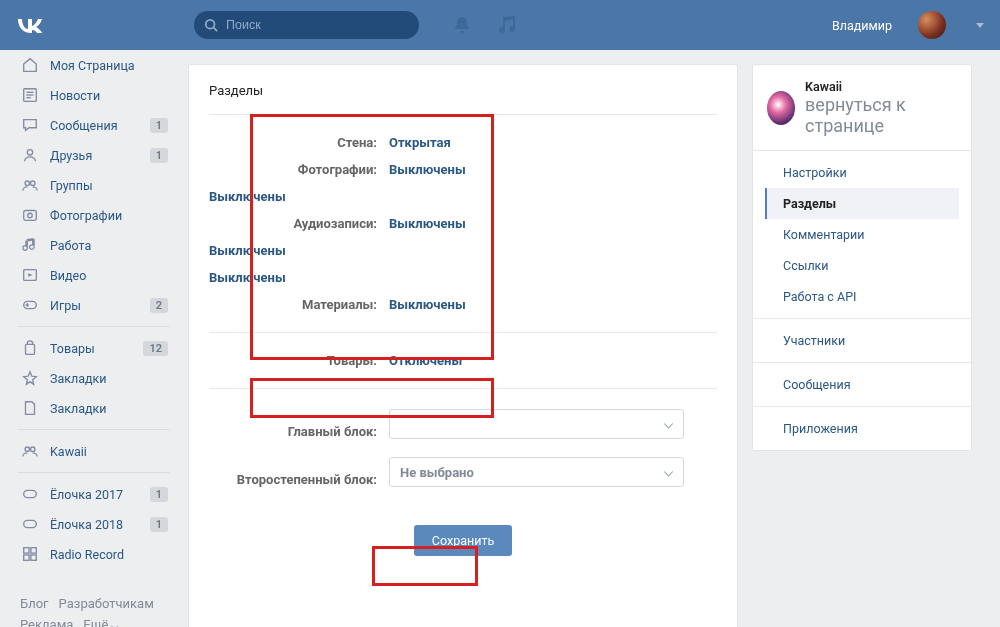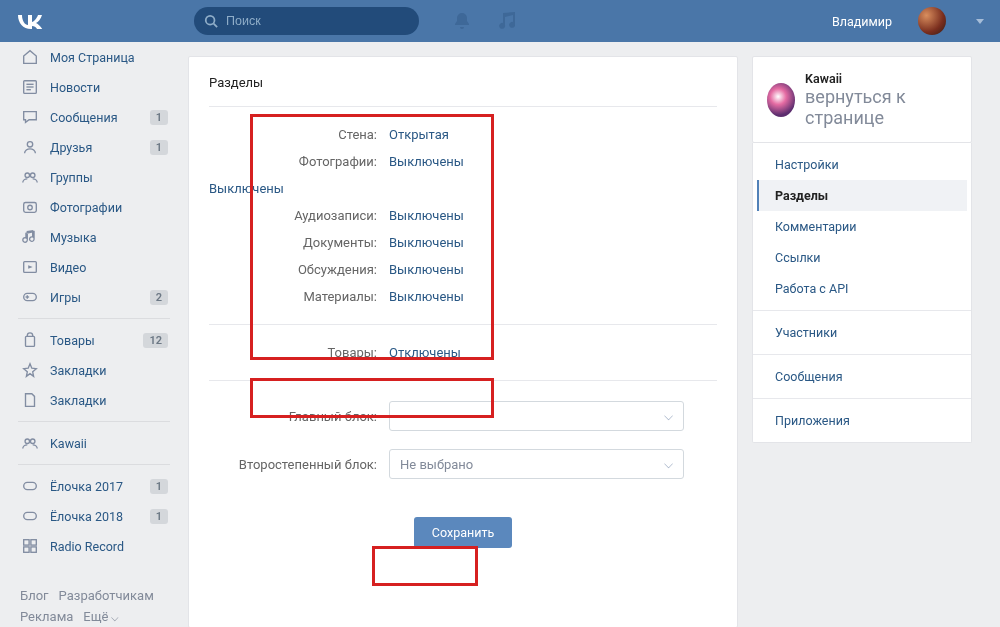--- a/index.html
+++ b/index.html
@@ -8,21 +8,21 @@
   font-size: 13px;
   background: #edeef0;
   color: #2a5885;
   width: 1000px;
   height: 627px;
   overflow: hidden;
 }
 
 
 .header {
-  height: 42px;
+  height: 50px;
   background: #4a76a8;
   display: flex;
   align-items: center;
   padding: 0 16px;
   position: relative;
 }
 .logo {
   color: white;
   font-size: 24px;
   font-weight: bold;
@@ -138,22 +138,23 @@
   font-size: 13px;
   font-weight: 400;
   color: #222;
   padding-bottom: 16px;
   border-bottom: 1px solid #e7e8ec;
   margin-bottom: 0;
 }
 .settings-block { padding: 14px 0 14px 0; }
 .setting-row {
   display: flex;
-  align-items: center;
+  align-items: flex-end;
   padding: 6px 0;
+  font-weight: bold;
 }
 .setting-label {
   width: 180px;
   text-align: right;
   color: #656565;
   font-size: 13px;
   padding-right: 12px;
 }
 .setting-value {
   color: #2a5885;
@@ -224,21 +225,21 @@
 }
 .group-title { font-size: 12.5px; color: #222; font-weight: 600; }
 .group-sub { font-size: 18px; color: #828a99; }
 .right-nav {
   background: white;
   border-left: 1px solid #e3e4e8;
   border-right: 1px solid #e3e4e8;
   border-bottom: 1px solid #e3e4e8;
   border-radius: 0 0 2px 2px;
 }
-.right-group { padding: 6px 4px; border-bottom: 1px solid #e7e8ec; }
+.right-group { padding: 6px 12px; border-bottom: 1px solid #e7e8ec; }
 .right-group:last-child { border-bottom: none; }
 .right-item {
   padding: 8px 18px;
   font-size: 12.5px;
   color: #2a5885;
   cursor: pointer;
 }
 .right-item.active {
   background: #f0f2f5;
   font-weight: 700;
@@ -344,21 +345,21 @@
             </svg>
           </span>
           <span class="side-label">Фотографии</span>
         </li>
         <li class="side-item">
           <span class="side-icon">
             <svg width="18" height="18" viewBox="0 0 20 20">
               <path d="M7 4v9a2.5 2.5 0 1 1-1.5-2V6l9-2v8a2.5 2.5 0 1 1-1.5-2V3z" fill="none" stroke="#828da2" stroke-width="1.5"></path>
             </svg>
           </span>
-          <span class="side-label">Музыка</span>
+          <span class="side-label">Работа</span>
         </li>
         <li class="side-item">
           <span class="side-icon">
             <svg width="18" height="18" viewBox="0 0 20 20">
               <rect x="3" y="4" width="14" height="12" rx="1" fill="none" stroke="#828da2" stroke-width="1.5"></rect>
               <path d="M8 8l5 2-5 2z" fill="#828da2"></path>
             </svg>
           </span>
           <span class="side-label">Видео</span>
         </li>
@@ -467,25 +468,23 @@
           <div class="setting-value">Выключены</div>
         </div>
         <div class="setting-row">
           <div class="setting-value">Выключены</div>
         </div>
         <div class="setting-row">
           <div class="setting-label">Аудиозаписи:</div>
           <div class="setting-value">Выключены</div>
         </div>
         <div class="setting-row">
-          <div class="setting-label">Документы:</div>
           <div class="setting-value">Выключены</div>
         </div>
         <div class="setting-row">
-          <div class="setting-label">Обсуждения:</div>
           <div class="setting-value">Выключены</div>
         </div>
         <div class="setting-row">
           <div class="setting-label">Материалы:</div>
           <div class="setting-value">Выключены</div>
         </div>
       </div>
 
     <div class="hr"></div>
 

